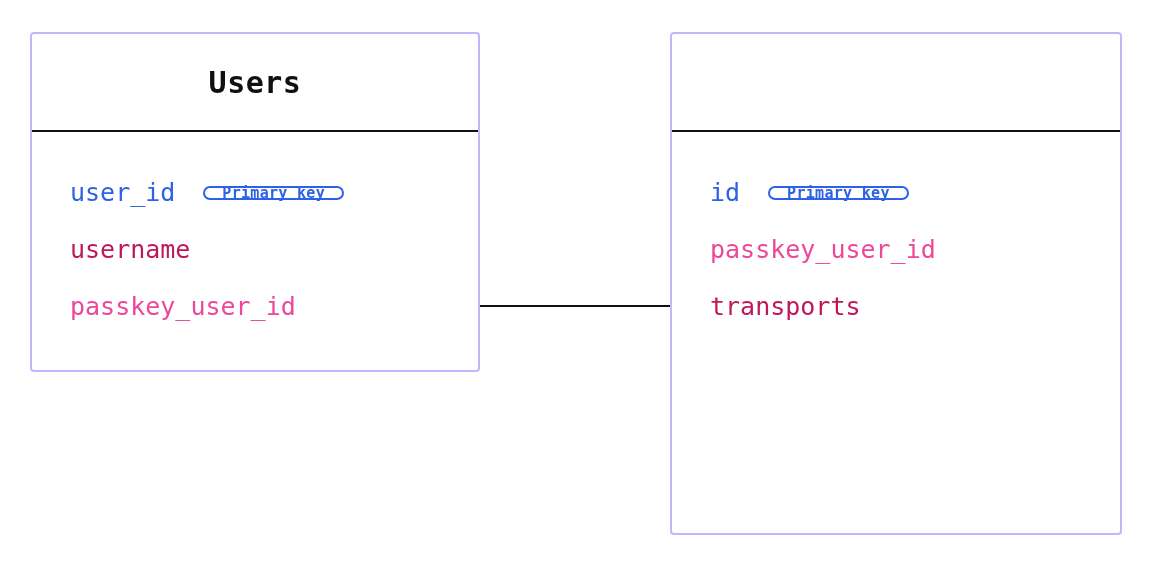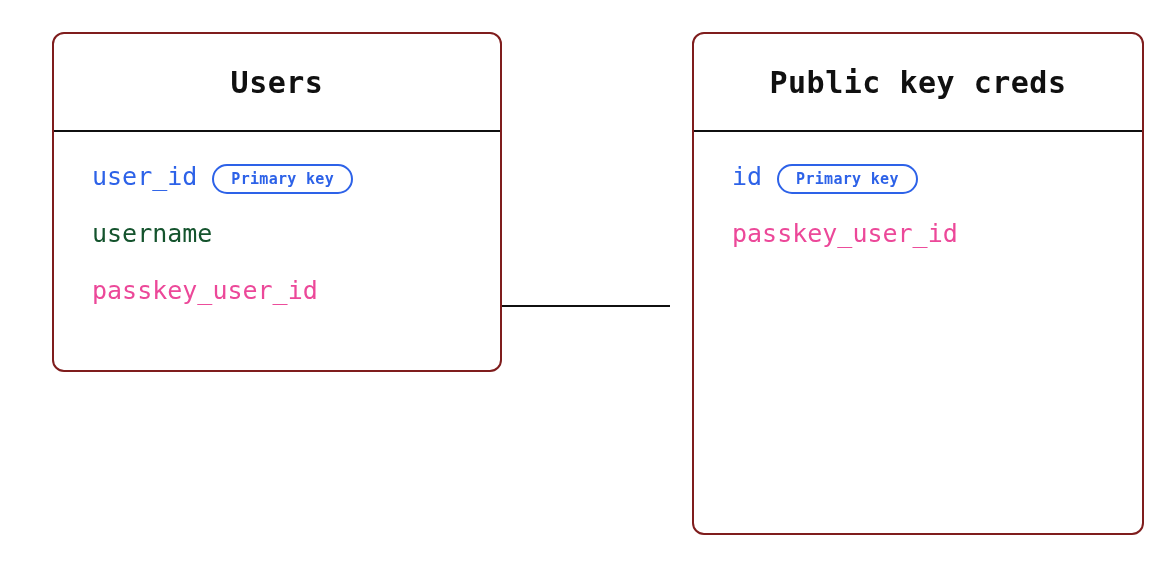--- a/index.html
+++ b/index.html
@@ -21,23 +21,22 @@
     inset: 0;
     width: 1154px;
     height: 572px;
   }
 
   
   .entity {
     position: absolute;
     box-sizing: border-box;
     background: #ffffff;
-    border: 2px solid #7f1d1d;
-    border-radius: 12px;
-    margin-left: 22px;
+    border: 2px solid #c4b5fd;
+    border-radius: 4px;
   }
 
   .entity-title {
     position: absolute;
     left: 0;
     right: 0;
     top: 0;
     height: 96px;
     display: flex;
     align-items: center;
@@ -64,40 +63,40 @@
     right: 0;
     top: 98px;
     bottom: 0;
     padding: 32px 0 0 38px;
     box-sizing: border-box;
   }
 
   .field-row {
     height: 57px;
     display: flex;
-    align-items: flex-start;
-    gap: 15px;
+    align-items: center;
+    gap: 28px;
   }
 
   .field-name {
     font-size: 25px;
     line-height: 1;
-    color: #14532d;
+    color: #be185d;
     white-space: nowrap;
   }
   .field-name.is-key     { color: #2d62e8; }
   .field-name.is-foreign { color: #ec4899; }
 
   
   .pk-badge {
     display: inline-flex;
     align-items: center;
     justify-content: center;
     box-sizing: border-box;
-    height: 30px;
+    height: 14px;
     padding: 0 17px;
     border: 2px solid #2d62e8;
     border-radius: 999px;
     background: #ffffff;
     color: #2d62e8;
     font-size: 15px;
     font-weight: bold;
     letter-spacing: 0.3px;
     white-space: nowrap;
   }
@@ -131,33 +130,35 @@
       </div>
 
       <div class="field-row">
         <span class="field-name is-foreign">passkey_user_id</span>
       </div>
 
     </div>
   </div>
 
   <div class="entity" style="left:670px; top:32px; width:452px; height:503px;">
-    <div class="entity-title">Public key creds</div>
     <div class="entity-divider"></div>
     <div class="entity-fields">
 
       <div class="field-row">
         <span class="field-name is-key">id</span>
         <span class="pk-badge">Primary key</span>
       </div>
 
 
       <div class="field-row">
         <span class="field-name is-foreign">passkey_user_id</span>
       </div>
 
 
 
+      <div class="field-row">
+        <span class="field-name">transports</span>
+      </div>
 
     </div>
   </div>
 
 </div>
 
 </body></html>

